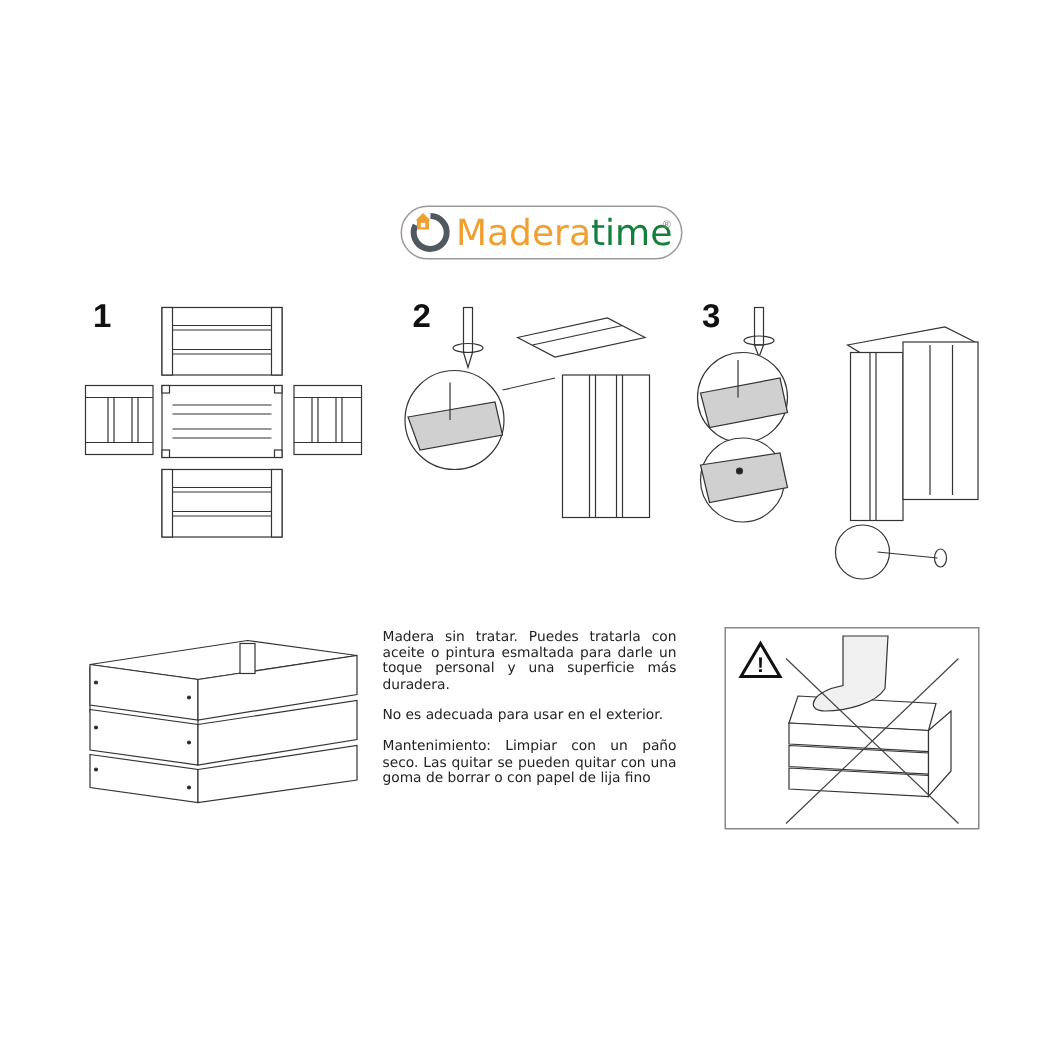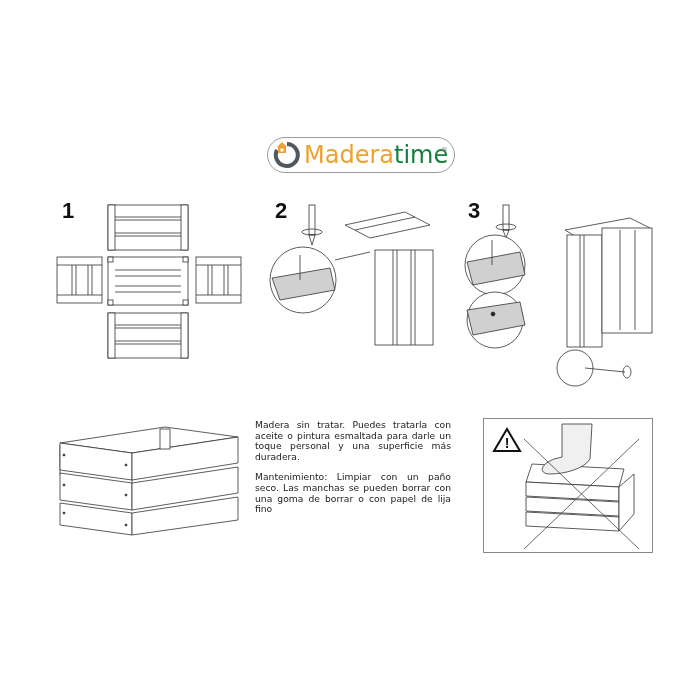--- a/index.html
+++ b/index.html
@@ -134,21 +134,22 @@
   <circle cx="14" cy="40" r="1" fill="#222"></circle>
     <circle cx="76" cy="50" r="1" fill="#222"></circle>
   <circle cx="14" cy="70" r="1" fill="#222"></circle>
     <circle cx="76" cy="80" r="1" fill="#222"></circle>
   <circle cx="14" cy="98" r="1" fill="#222"></circle>
     <circle cx="76" cy="110" r="1" fill="#222"></circle>
 </svg>
 
 <div class="abs para" style="left:255px;top:420px;">
   <p>Madera sin tratar. Puedes tratarla con aceite o pintura esmaltada para darle un toque personal y una superficie más duradera.</p>
-  <p>Mantenimiento: Limpiar con un paño seco. Las manchas se pueden borrar con una goma de borrar o con papel de lija fino</p>
+  <p>No es adecuada para usar en el exterior.</p>
+  <p>Mantenimiento: Limpiar con un paño seco. Las quitar se pueden quitar con una goma de borrar o con papel de lija fino</p>
 </div>
 
 <div class="abs" style="left:483px;top:418px;width:170px;height:135px;border:1px solid #888;box-sizing:border-box;">
   <svg width="30" height="26" style="left:8px;top:8px;">
     <polygon points="15,2 28,24 2,24" fill="#fff" stroke="#111" stroke-width="2"></polygon>
     <text x="15" y="21" text-anchor="middle" font-size="14" font-weight="bold" fill="#111" font-family="Liberation Sans, sans-serif">!</text>
   </svg>
   <svg width="170" height="135" style="left:0;top:0;" stroke="#333" fill="#fff" stroke-width="0.8">
     <polygon points="48,45 140,50 135,68 42,63"></polygon>
     <polygon points="42,63 135,68 135,82 42,77"></polygon>

